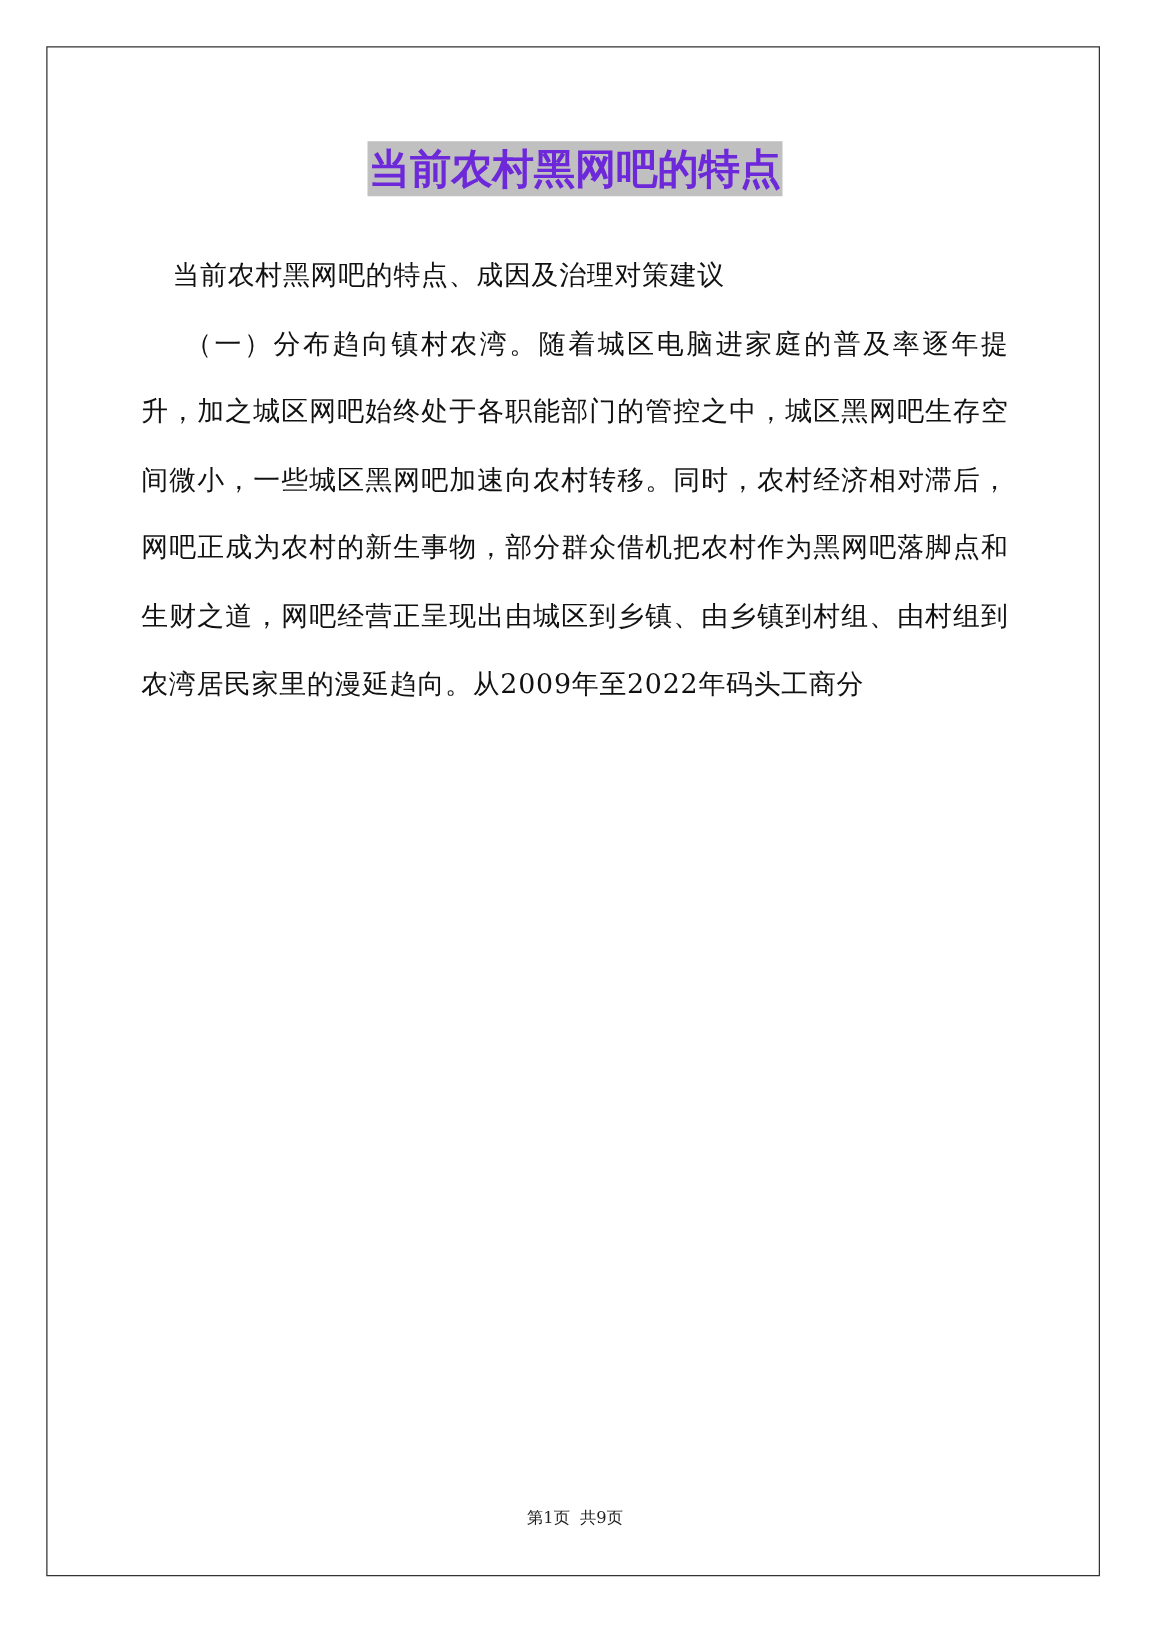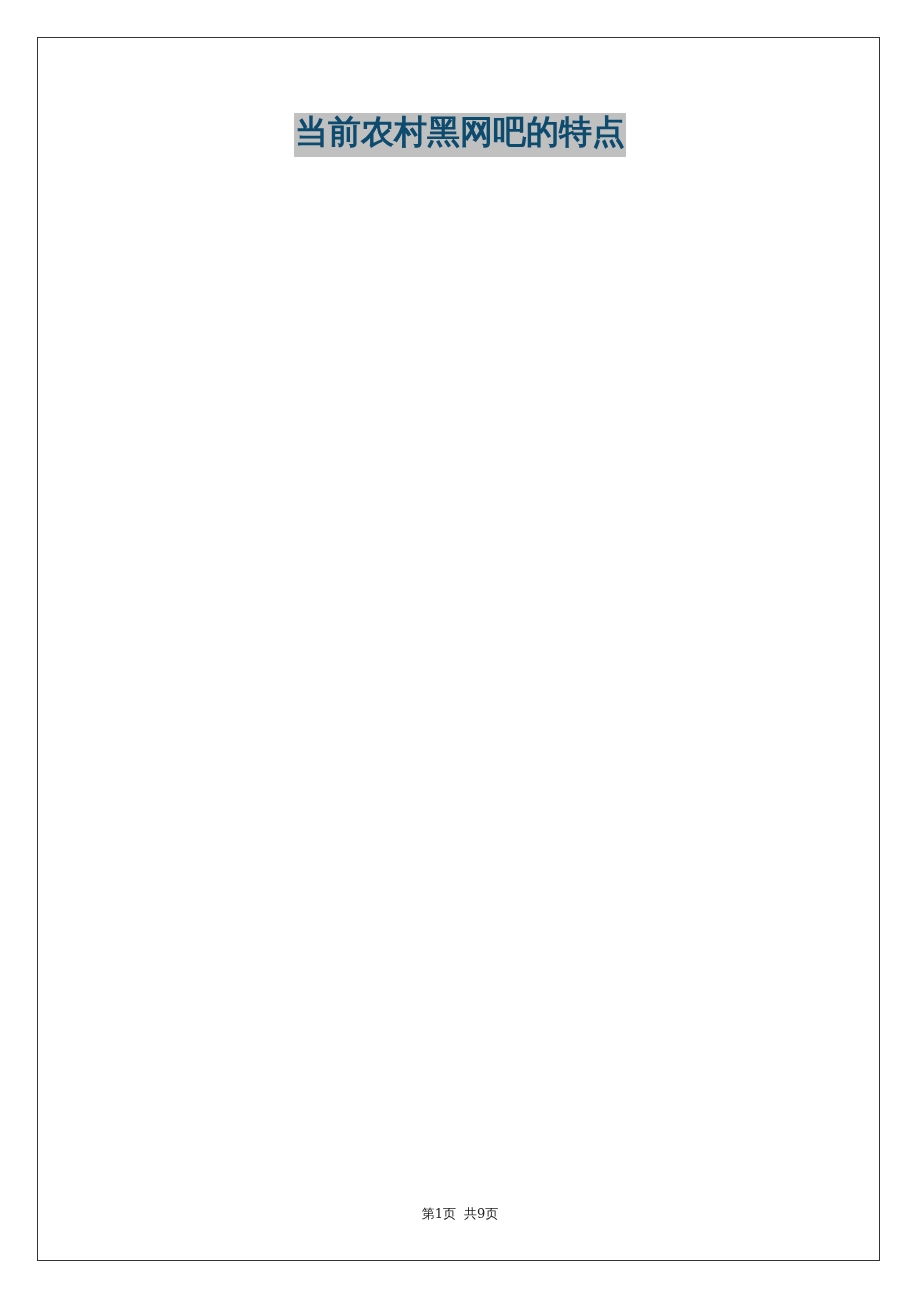--- a/index.html
+++ b/index.html
@@ -27,28 +27,28 @@
   .title-wrap {
     position: absolute;
     left: 0;
     top: 113px;
     width: 920px;
     text-align: center;
   }
   .title {
     display: inline-block;
     background: #c0c0c0;
-    font-family: Liberation Mono, monospace;
+    font-family: Liberation Sans, sans-serif;
     font-weight: bold;
     font-size: 33px;
     line-height: 44px;
     height: 44px;
     padding: 0 1px;
     letter-spacing: 0px;
-    color: #0c4a6e;
+    color: #6d28d9;
   }
   .body-text {
     position: absolute;
     left: 113px;
     top: 194px;
     width: 694px;
     font-size: 21.5px;
     line-height: 54.5px;
     text-align: justify;
     letter-spacing: 0.6px;
@@ -79,18 +79,20 @@
 </head>
 <body>
 
 <div class="page-frame"></div>
 
 <div class="title-wrap">
   <span class="title">当前农村黑网吧的特点</span>
 </div>
 
 <div class="body-text">
+  <p class="subtitle">当前农村黑网吧的特点、成因及治理对策建议</p>
+  <p class="indent" style="text-indent:35px;">（一）分布趋向镇村农湾。随着城区电脑进家庭的普及率逐年提升，加之城区网吧始终处于各职能部门的管控之中，城区黑网吧生存空间微小，一些城区黑网吧加速向农村转移。同时，农村经济相对滞后，网吧正成为农村的新生事物，部分群众借机把农村作为黑网吧落脚点和生财之道，网吧经营正呈现出由城区到乡镇、由乡镇到村组、由村组到农湾居民家里的漫延趋向。从2009年至2022年码头工商分</p>
 </div>
 
 <div class="footer">
   <span>第1页</span>
   <span>共9页</span>
 </div>
 
 </body></html>

